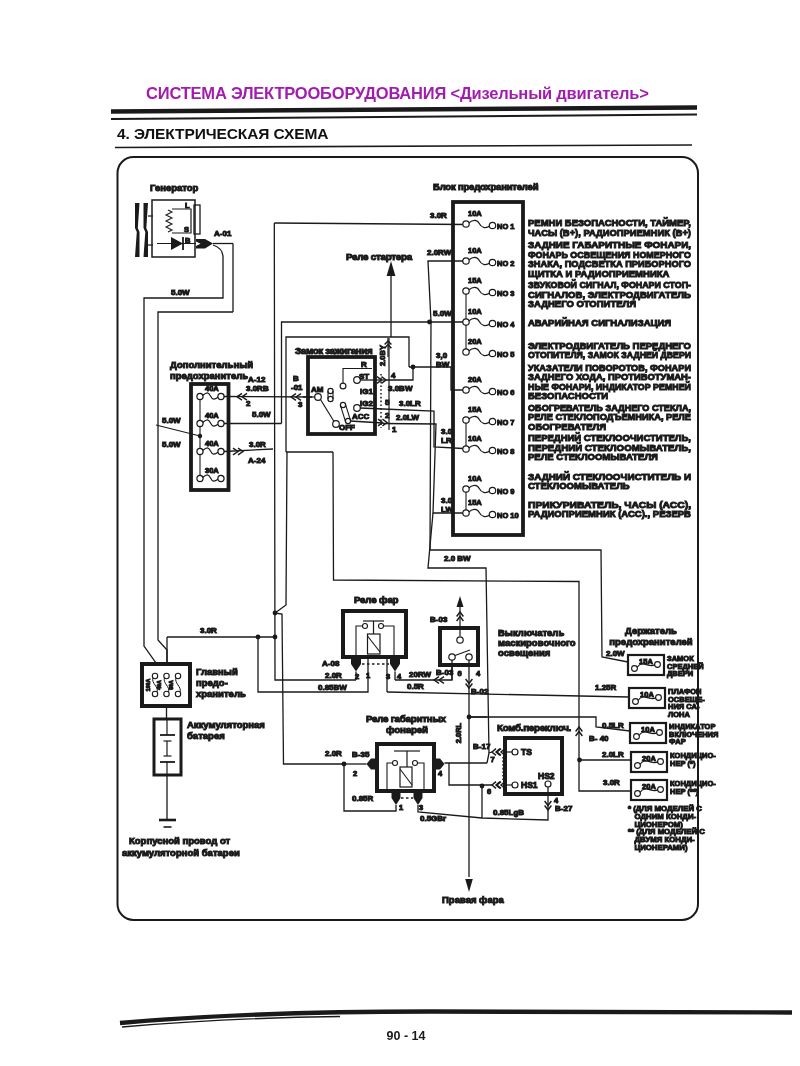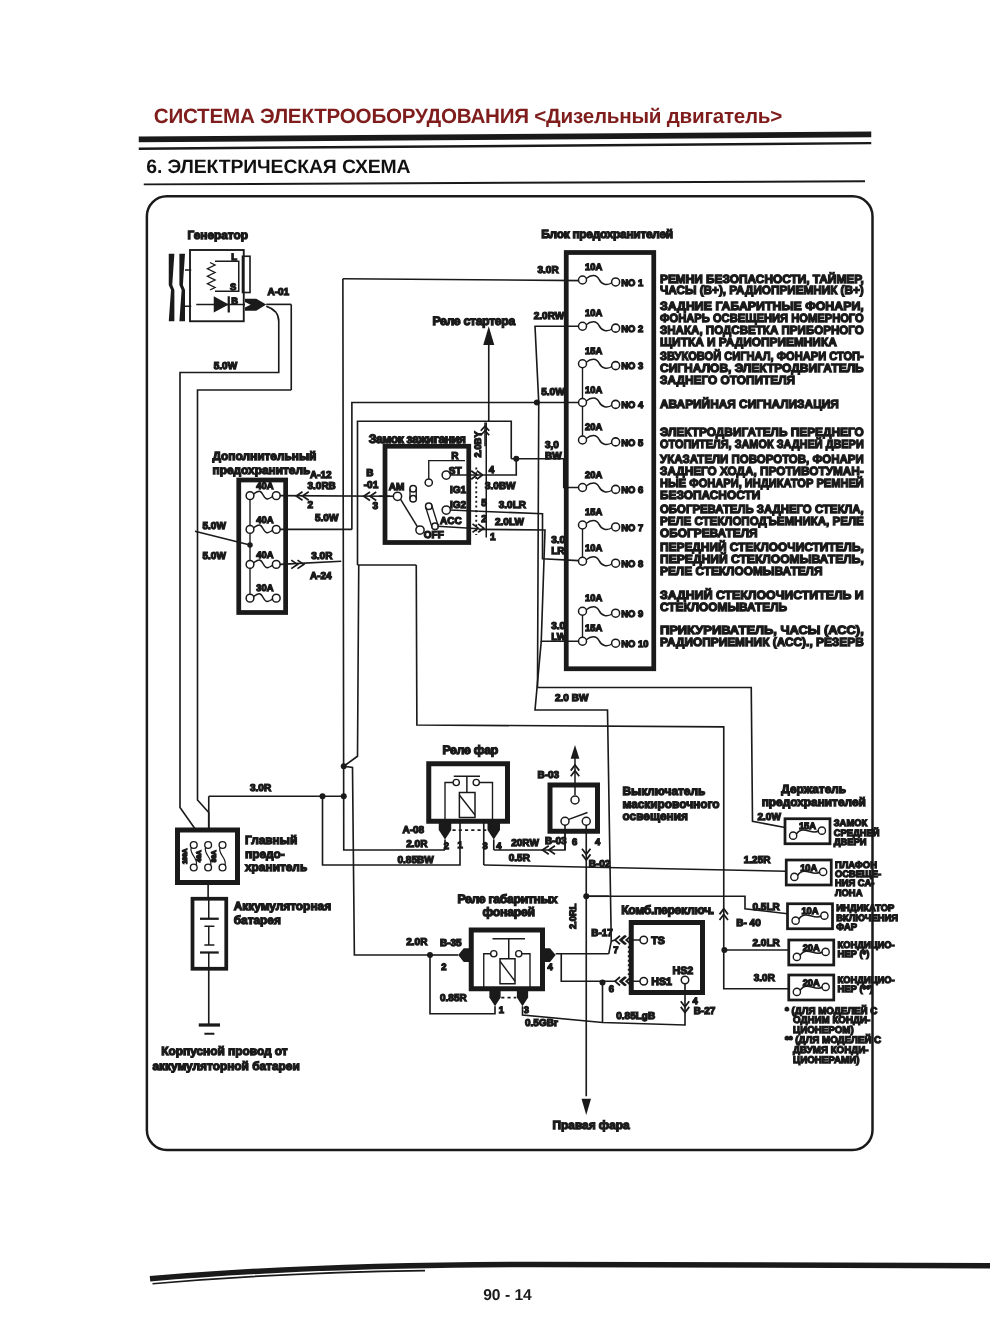--- a/index.html
+++ b/index.html
@@ -1,18 +1,18 @@
 <!DOCTYPE html>
 <html><head><meta charset="utf-8"><style>
 html,body{margin:0;padding:0;width:800px;height:1066px;background:#ffffff;overflow:hidden}
 *{font-family:"Liberation Sans",sans-serif}
 .abs{position:absolute}
 </style></head><body>
-<div class="abs" style="left:123px;top:84px;width:560px;font-size:16.5px;font-weight:bold;color:#7f1d1d;letter-spacing:-0.2px;white-space:nowrap">СИСТЕМА ЭЛЕКТРООБОРУДОВАНИЯ &lt;Дизельный двигатель&gt;</div>
-<div class="abs" style="left:117px;top:125px;font-size:15.5px;font-weight:bold;color:#111;letter-spacing:-0.1px;white-space:nowrap">6. ЭЛЕКТРИЧЕСКАЯ СХЕМА</div>
+<div class="abs" style="left:146px;top:84px;width:560px;font-size:16.5px;font-weight:bold;color:#a21caf;letter-spacing:-0.2px;white-space:nowrap">СИСТЕМА ЭЛЕКТРООБОРУДОВАНИЯ &lt;Дизельный двигатель&gt;</div>
+<div class="abs" style="left:117px;top:125px;font-size:15.5px;font-weight:bold;color:#111;letter-spacing:-0.1px;white-space:nowrap">4. ЭЛЕКТРИЧЕСКАЯ СХЕМА</div>
 <svg class="abs" style="left:0;top:0" width="800" height="1066" viewBox="0 0 800 1066" stroke="#1a1a1a" fill="#1a1a1a" font-family="Liberation Sans,sans-serif" font-weight="bold">
     <line x1="111" y1="111.5" x2="697" y2="107.5" stroke-width="4.6"></line>
 <line x1="111" y1="119" x2="697" y2="114.5" stroke-width="2"></line>
 <line x1="115" y1="147.5" x2="692" y2="145" stroke-width="1.6"></line>
 <path d="M120,1023 C200,1016 300,1011.5 430,1011.5 C600,1011.5 700,1012 792,1012.5" stroke-width="4.4" fill="none"></path>
 <path d="M122,1027 C180,1022 260,1017.5 340,1016.5" stroke-width="1.4" fill="none"></path>
 <text x="406" y="1040" font-size="12.5" text-anchor="middle" stroke="none">90 - 14</text>
     <rect x="117.5" y="157" width="580.5" height="763" rx="16" fill="none" stroke-width="2"></rect>
 <text x="150" y="191" font-size="9.5" text-anchor="start" letter-spacing="0">Генератор</text>
 <polygon points="135,203 139.5,203 137.8,228 139.5,232 139.5,257 135,257 136.8,232 135,228" fill="#1a1a1a" stroke="none"></polygon>

